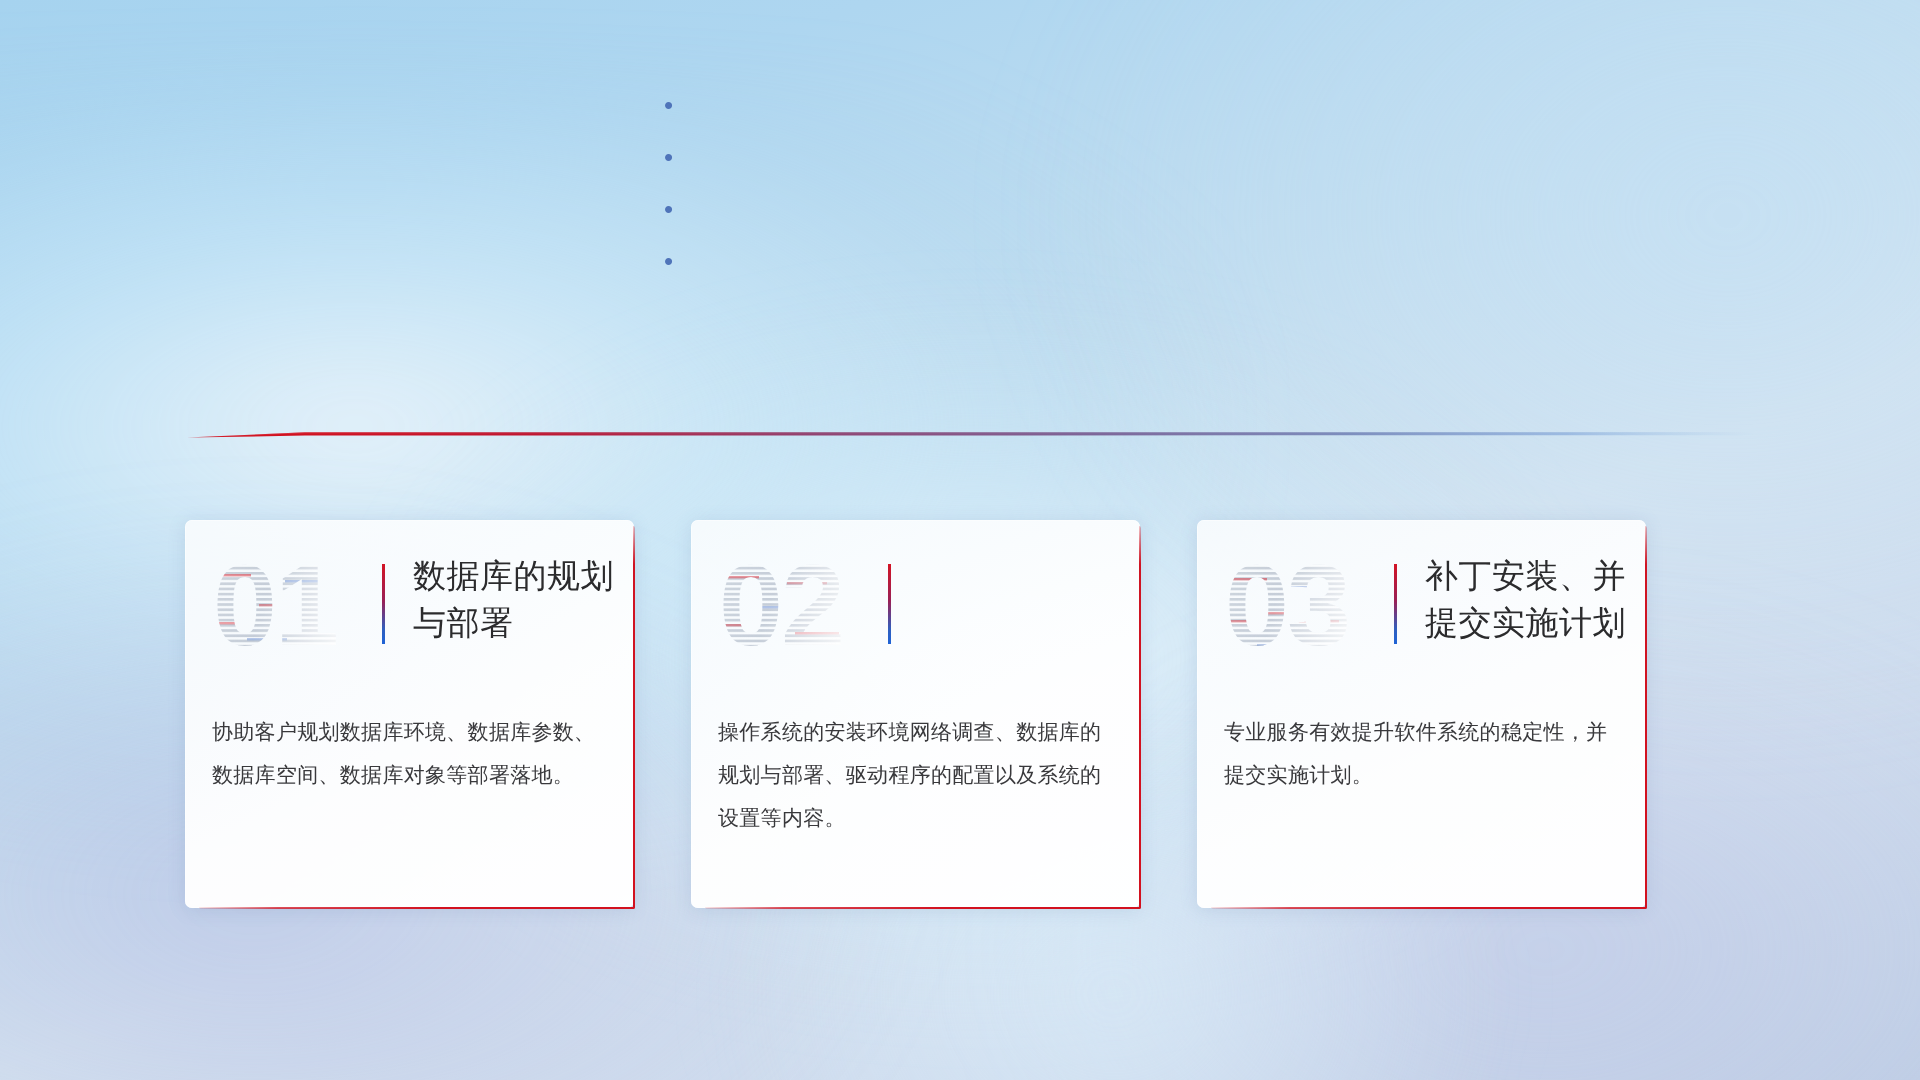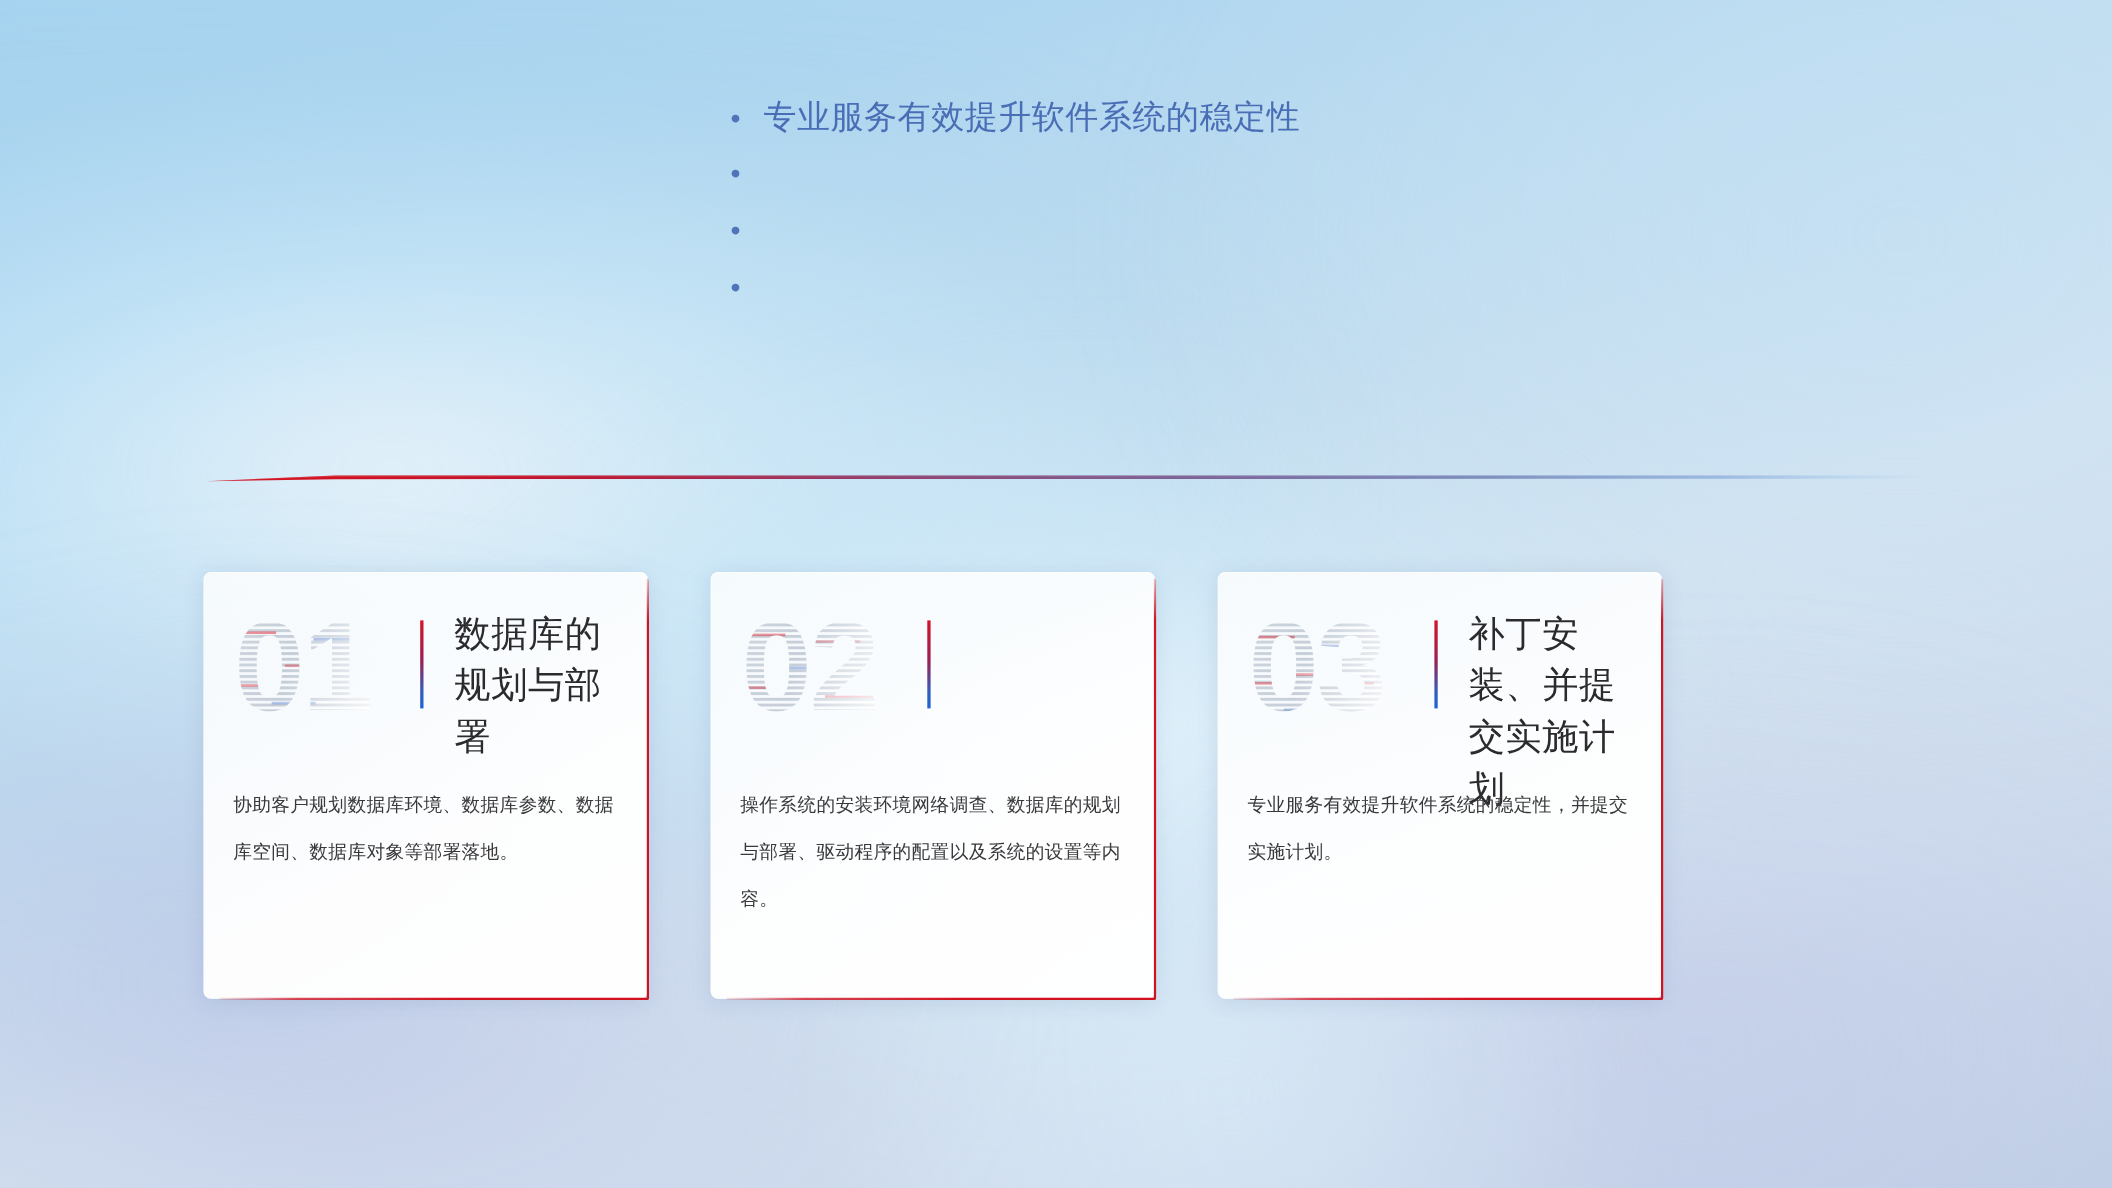--- a/index.html
+++ b/index.html
@@ -153,21 +153,21 @@
     position: absolute;
     left: 185px;
     top: 520px;
     width: 1575px;
     height: 400px;
     display: flex;
     gap: 57px;
   }
   .card {
     position: relative;
-    width: 404px;
+    width: 449px;
     height: 388px;
     border-radius: 7px;
     box-sizing: border-box;
     background: linear-gradient(155deg,
         rgba(255,255,255,0.80) 0%,
         rgba(253,254,255,0.90) 28%,
         rgba(255,255,255,0.96) 58%,
         rgba(255,255,255,0.99) 100%);
     box-shadow:
         0 2px 18px rgba(90,120,170,0.16),
@@ -226,21 +226,21 @@
     font-size: 33px;
     line-height: 47px;
     color: #2b2b2d;
     letter-spacing: 0.5px;
   }
   .card-body {
     position: absolute;
     left: 27px;
     right: 22px;
     top: 190px;
-    font-size: 17px;
+    font-size: 21px;
     line-height: 43px;
     color: #39393c;
     letter-spacing: 0.3px;
   }
 </style>
 </head>
 <body>
 
 <div id="slide">
 
@@ -249,21 +249,20 @@
   <div class="bg-glow-b"></div>
   <div class="bg-glow-c"></div>
   <div class="bg-glow-d"></div>
   <div class="bg-glow-e"></div>
   <div class="bg-glow-f"></div>
 
   <div id="bullet-list">
 
     <div class="bullet-row">
       <span class="bullet-dot">•</span>
-      <span class="bullet-text">专业服务有效提升软件系统的稳定性</span>
     </div>
 
     <div class="bullet-row">
       <span class="bullet-dot">•</span>
     </div>
 
     <div class="bullet-row">
       <span class="bullet-dot">•</span>
     </div>
 

